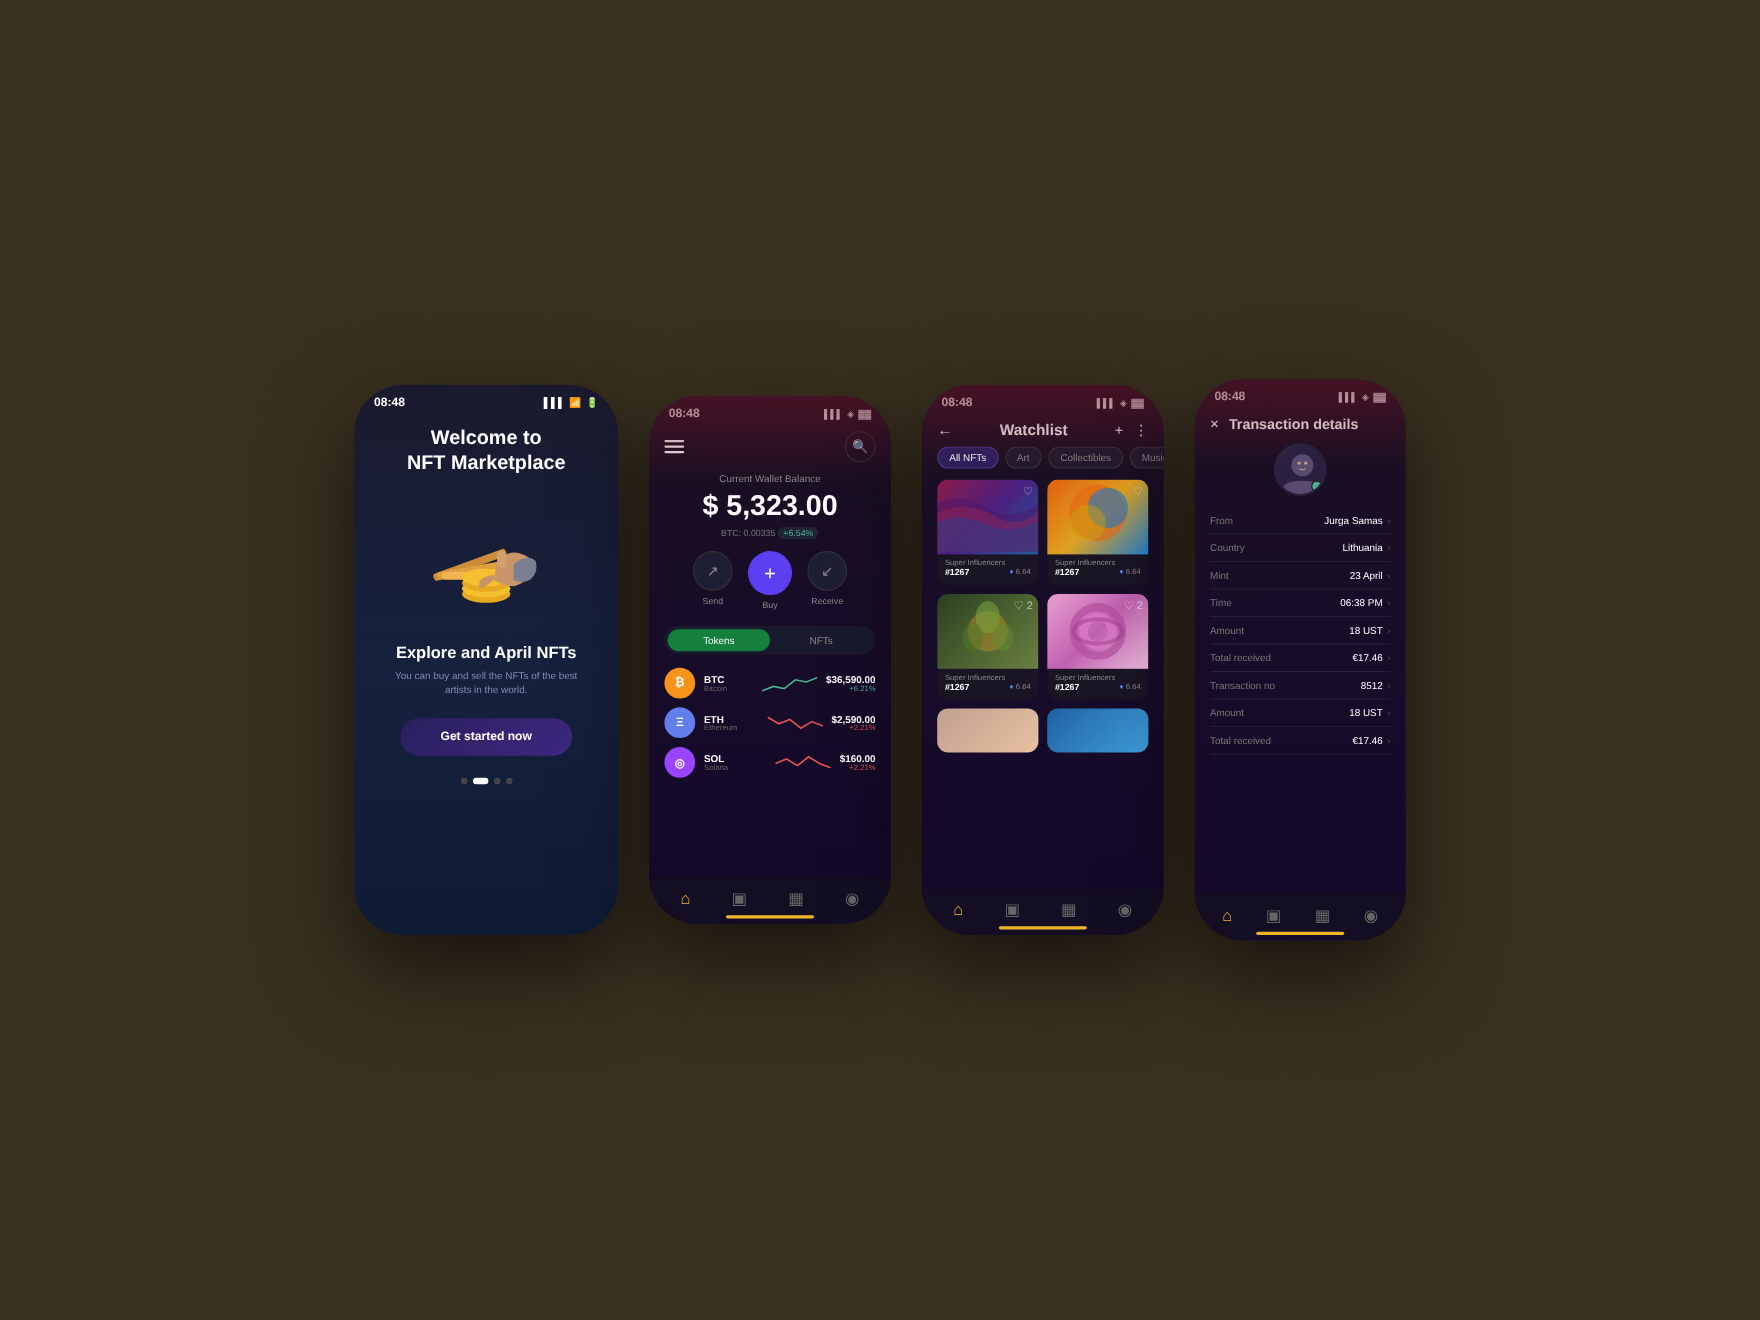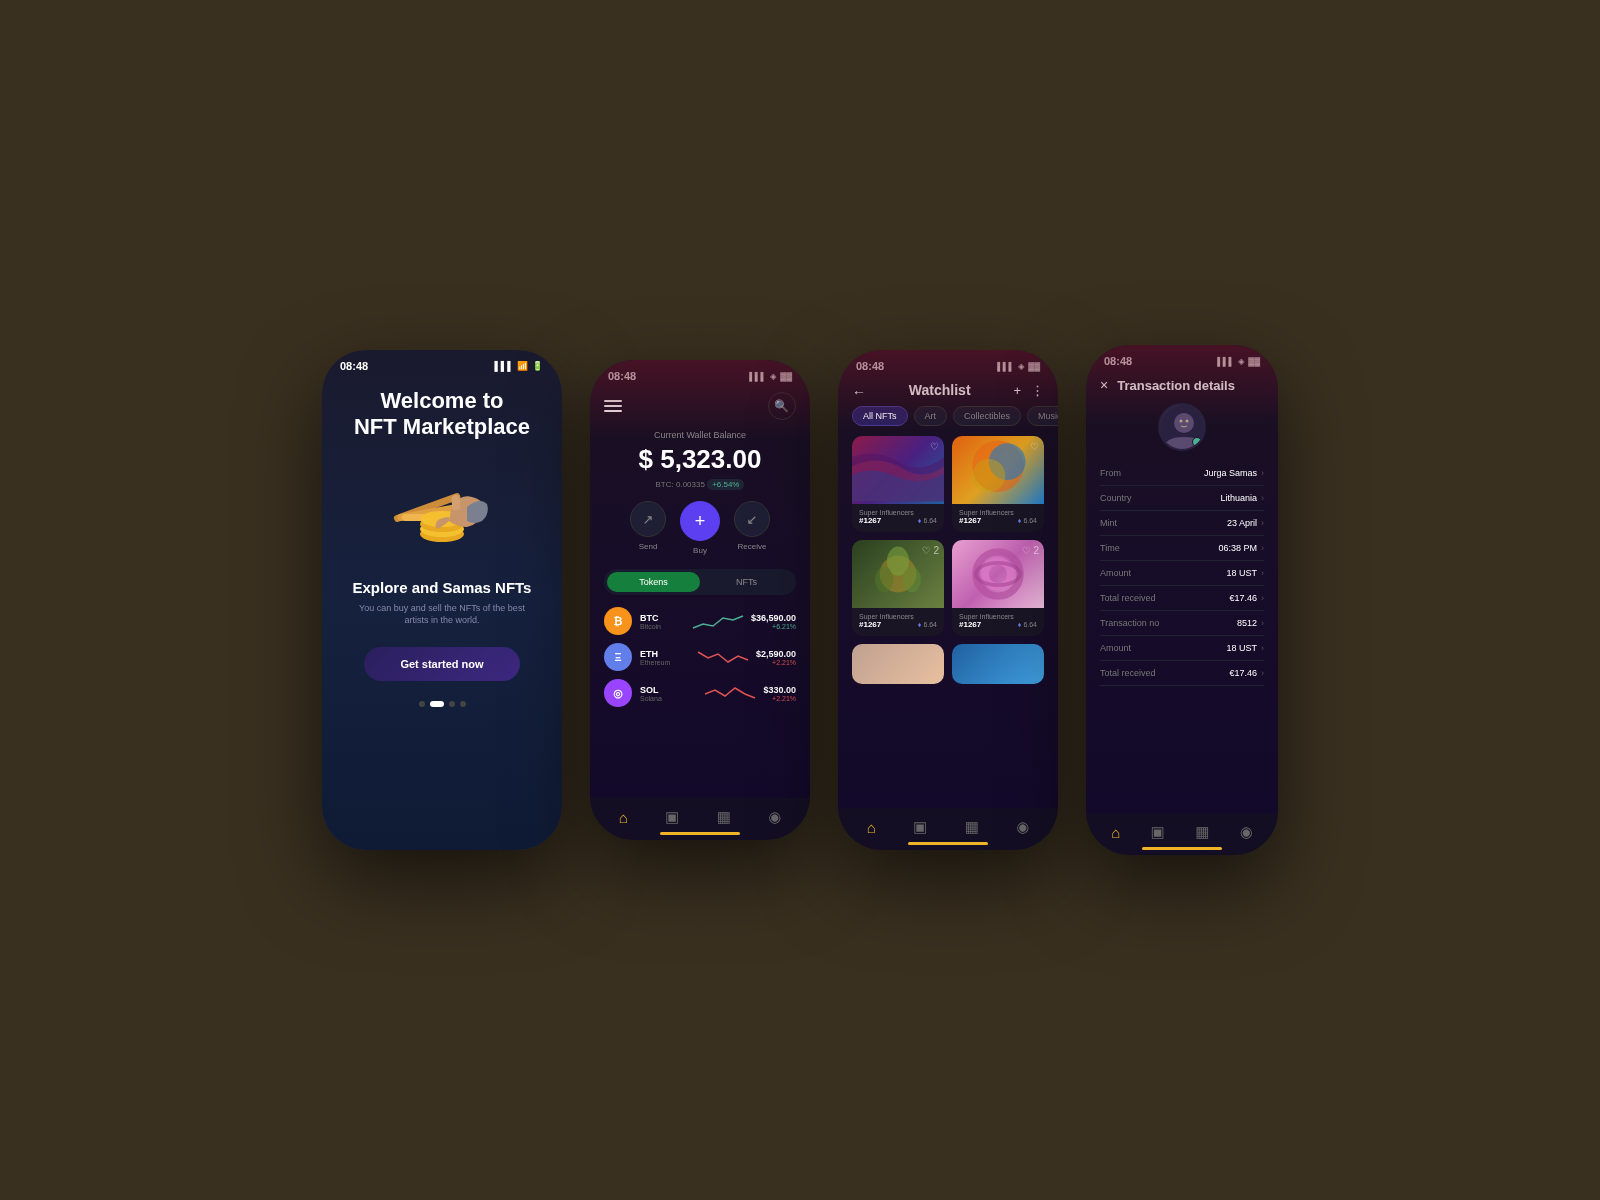--- a/index.html
+++ b/index.html
@@ -72,24 +72,24 @@
       font-size: 9px;
     }
 
     
     .phone-1-content {
       padding: 10px 20px;
       text-align: center;
     }
     .welcome-title {
       color: #fff;
-      font-size: 22px;
+      font-size: 18px;
       font-weight: 800;
       line-height: 1.2;
-      margin-bottom: 8px;
+      margin-bottom: 24px;
       text-align: center;
     }
     .nft-illustration {
       width: 160px;
       height: 110px;
       margin: 0 auto 20px;
       position: relative;
     }
     .explore-title {
       color: #fff;
@@ -500,21 +500,21 @@
           <ellipse cx="80" cy="70" rx="22" ry="8" fill="#f5c030"></ellipse>
 
           <path d="M90 55 Q100 45 110 48 Q120 50 125 60 Q118 75 105 78 Q95 78 87 72 Z" fill="#c8956a"></path>
           <path d="M87 72 Q80 78 75 80 Q72 78 75 72 Q80 68 87 68 Z" fill="#c8956a"></path>
           <path d="M90 55 Q88 48 92 46 Q96 44 98 50 L98 60 Q94 62 90 60 Z" fill="#d4a070"></path>
 
           <path d="M105 58 Q118 48 125 55 Q128 65 120 72 Q112 76 105 72 Z" fill="#7a8090"></path>
         </svg>
       </div>
 
-      <div class="explore-title">Explore and Samas NFTs</div>
+      <div class="explore-title">Explore and April NFTs</div>
       <div class="explore-subtitle">You can buy and sell the NFTs of the best<br>artists in the world.</div>
 
       <button class="get-started-btn">Get started now</button>
 
       <div class="dots">
         <div class="dot"></div>
         <div class="dot active"></div>
         <div class="dot"></div>
         <div class="dot"></div>
       </div>
@@ -604,21 +604,21 @@
         <div class="token-row">
           <div class="token-icon sol">◎</div>
           <div class="token-info">
             <div class="token-name">SOL</div>
             <div class="token-full">Solana</div>
           </div>
           <svg class="token-chart chart-svg" width="50" height="22">
             <polyline points="0,12 10,8 20,14 30,6 40,12 50,16" fill="none" stroke="#e05353" stroke-width="1.5"></polyline>
           </svg>
           <div class="token-price">
-            <div class="token-price-val">$330.00</div>
+            <div class="token-price-val">$160.00</div>
             <div class="token-change red">+2.21%</div>
           </div>
         </div>
       </div>
     </div>
 
     <div class="bottom-nav">
       <div class="nav-icon active">⌂</div>
       <div class="nav-icon">▣</div>
       <div class="nav-icon">▦</div>

